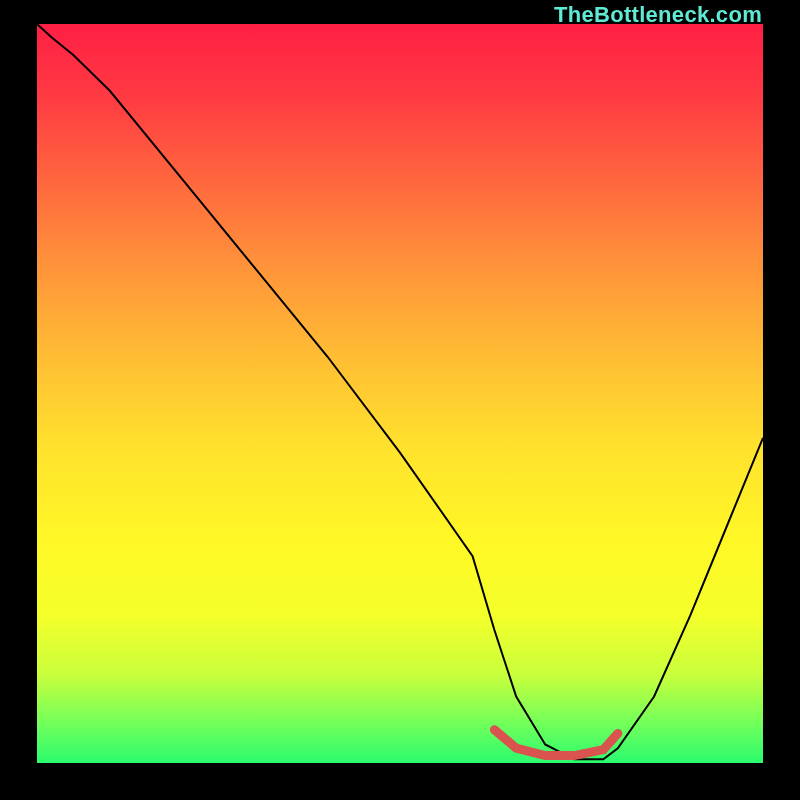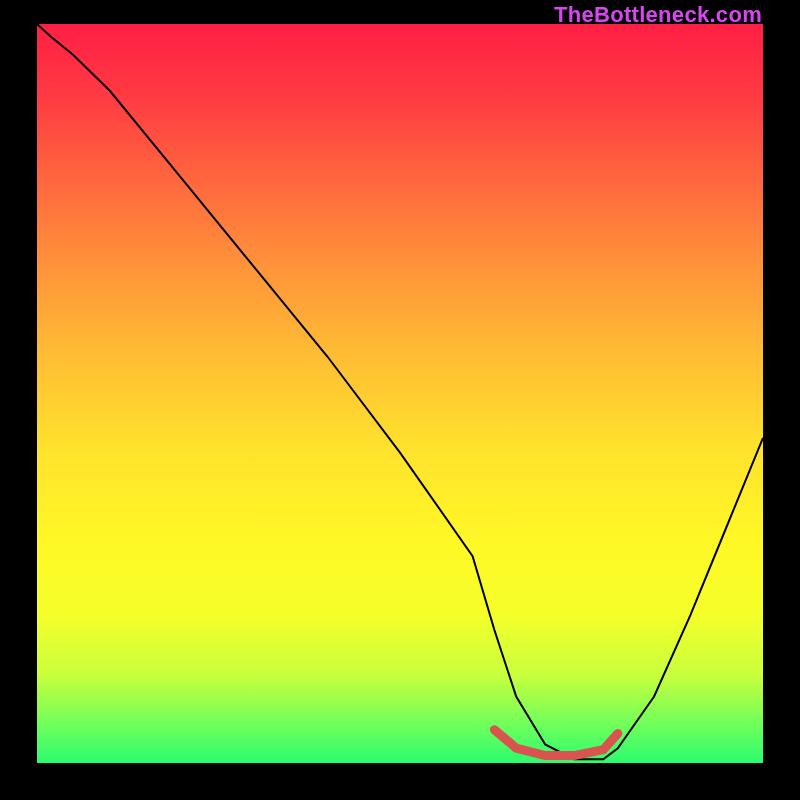--- a/index.html
+++ b/index.html
@@ -11,21 +11,21 @@
           #ff6a3e 22%,
           #ff943a 33%,
           #ffbd34 45%,
           #ffe12d 57%,
           #fff826 70%,
           #f4ff2a 80%,
           #c9ff3c 88%,
           #6dff5c 95%,
           #2bfb6e 100%);
   }
-  .watermark{position:absolute;top:2px;right:38px;color:#d946ef;font-size:22px;font-weight:600;letter-spacing:0.3px}
+  .watermark{position:absolute;top:2px;right:38px;color:#5eead4;font-size:22px;font-weight:600;letter-spacing:0.3px}
   svg.curve{position:absolute;left:37px;top:24px;width:726px;height:739px;overflow:visible}
   .blackline{stroke:#000;stroke-width:2;fill:none}
   .redseg{stroke:#d9534f;stroke-width:9;fill:none;stroke-linecap:round}
 </style>
 </head>
 <body>
 
 <div class="frame">
   <div class="plot"></div>
 

